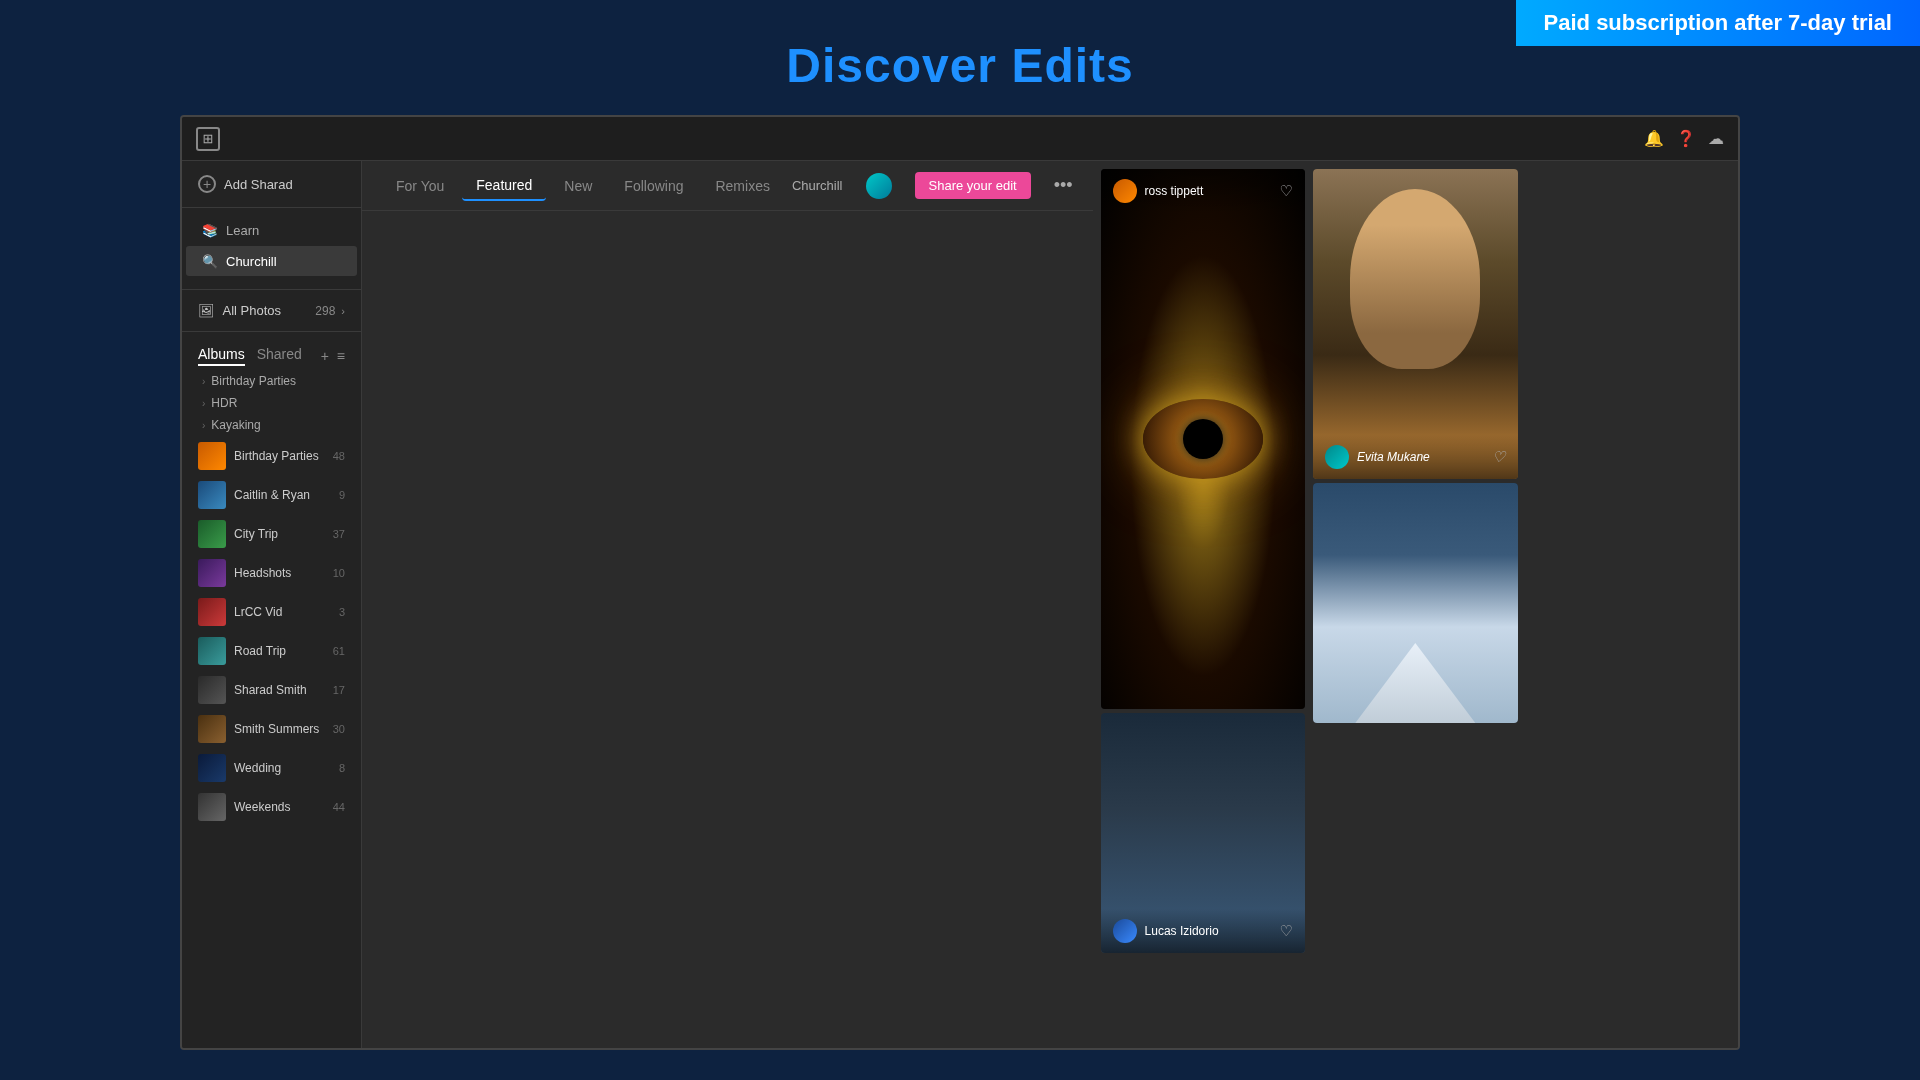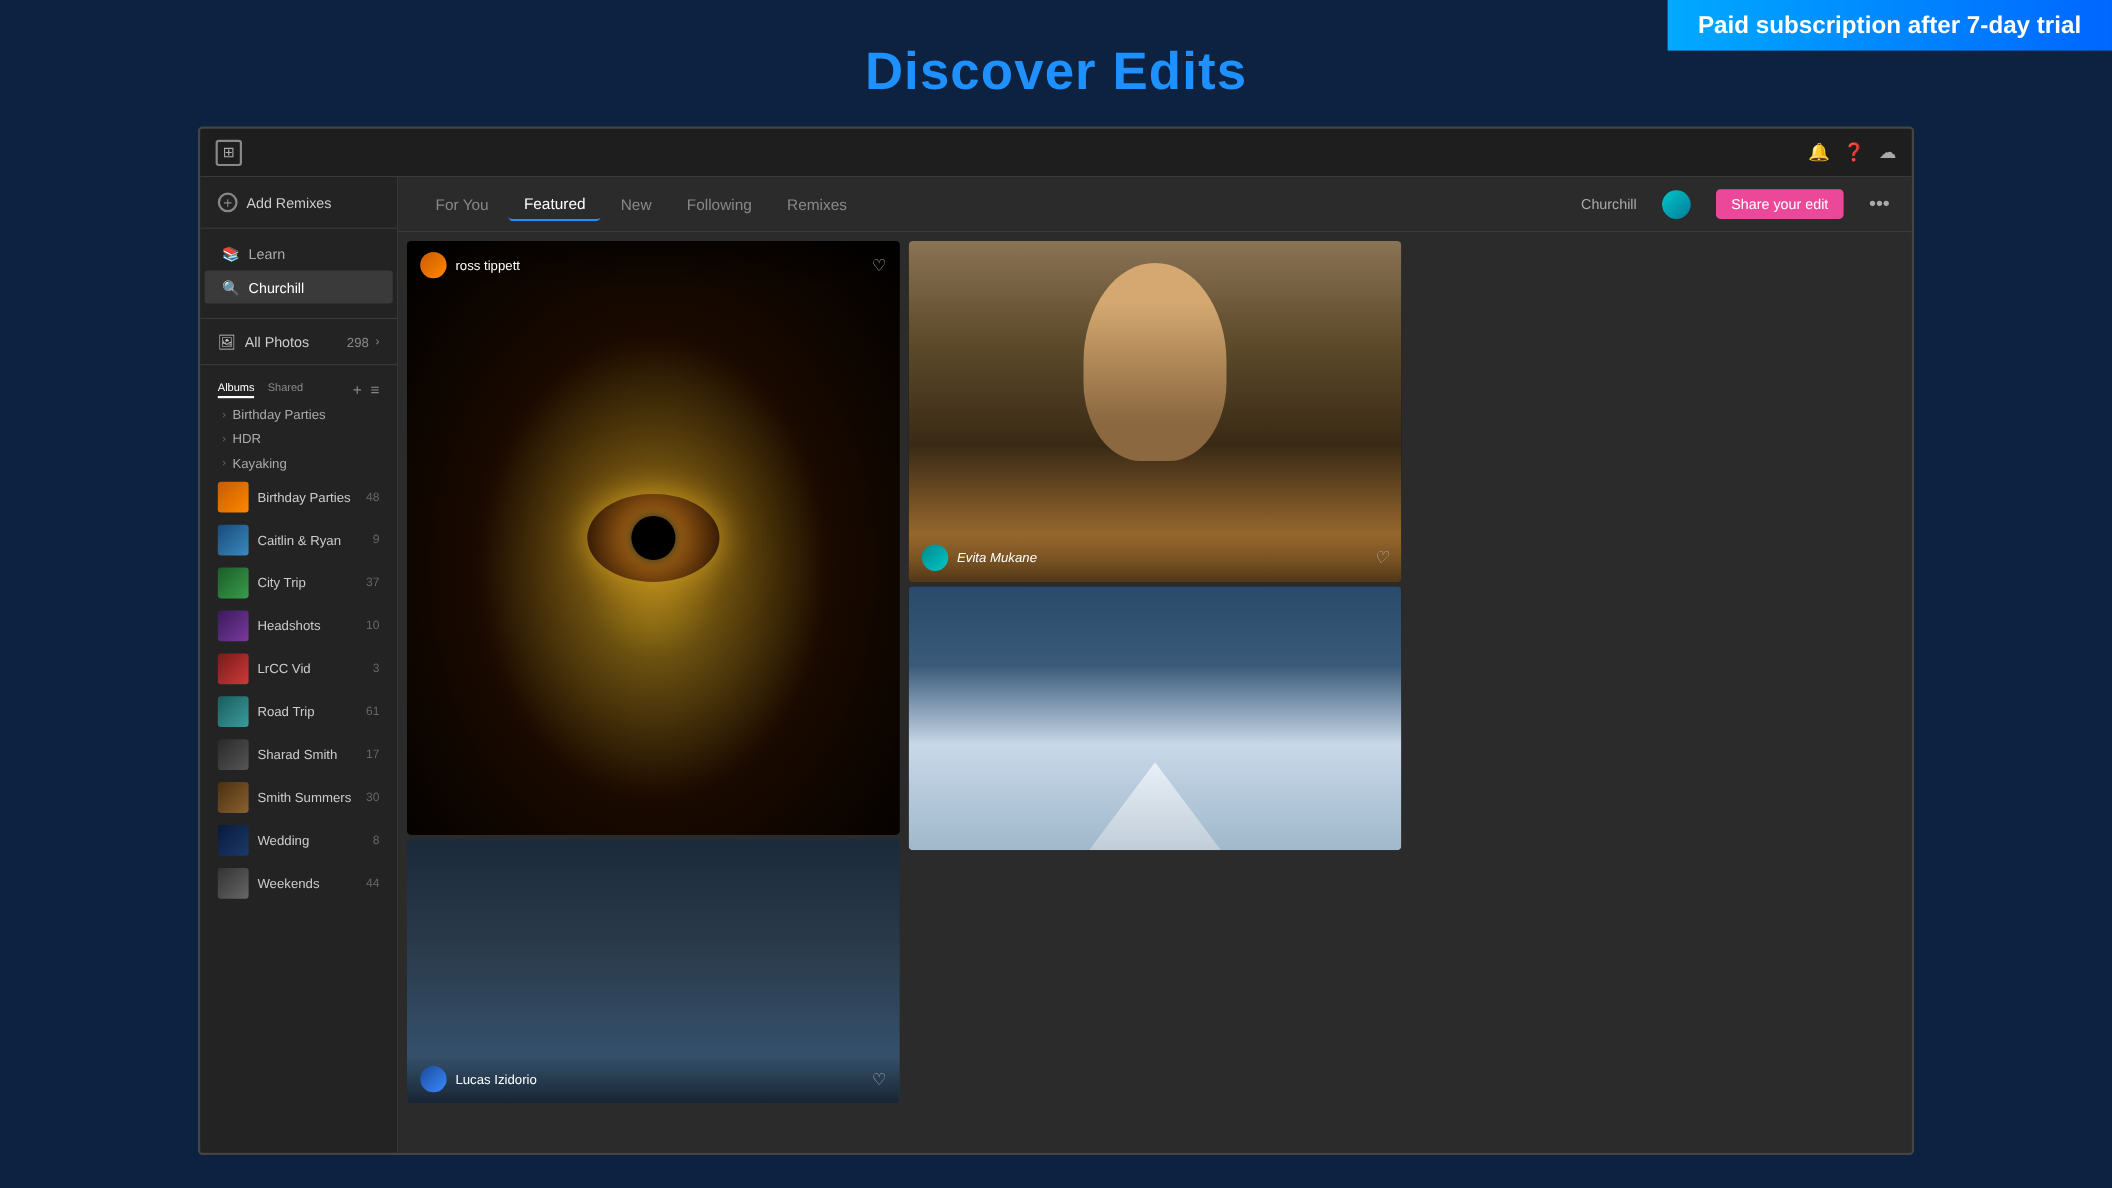--- a/index.html
+++ b/index.html
@@ -177,21 +177,21 @@
       display: flex;
       align-items: center;
       padding: 8px 16px 4px;
     }
     .albums-tabs {
       display: flex;
       gap: 12px;
       flex: 1;
     }
     .albums-tab {
-      font-size: 10px;
+      font-size: 14px;
       color: #888;
       cursor: pointer;
       padding-bottom: 2px;
     }
     .albums-tab.active {
       color: #fff;
       border-bottom: 2px solid #fff;
     }
     .albums-header-actions {
       display: flex;
@@ -256,21 +256,21 @@
     .album-count {
       font-size: 11px;
       color: #666;
       margin-left: auto;
     }
 
     
     .main-content {
       flex: 1;
       display: flex;
-      flex-direction: column;
+      flex-direction: row;
       overflow: hidden;
       background: #2b2b2b;
     }
 
     
     .nav-bar {
       height: 50px;
       display: flex;
       align-items: center;
       padding: 0 20px;
@@ -533,21 +533,21 @@
       <span class="title-bar-action">☁</span>
     </div>
   </div>
 
   <div class="app-body">
 
     <div class="sidebar">
 
       <div class="sidebar-add-photos">
         <div class="plus-icon">+</div>
-        <span>Add Remixes</span>
+        <span>Add Sharad</span>
       </div>
 
       <div class="sidebar-section">
         <div class="sidebar-item">
           <span class="item-icon">📚</span>
           <span>Learn</span>
         </div>
         <div class="sidebar-item active">
           <span class="item-icon">🔍</span>
           <span>Churchill</span>

